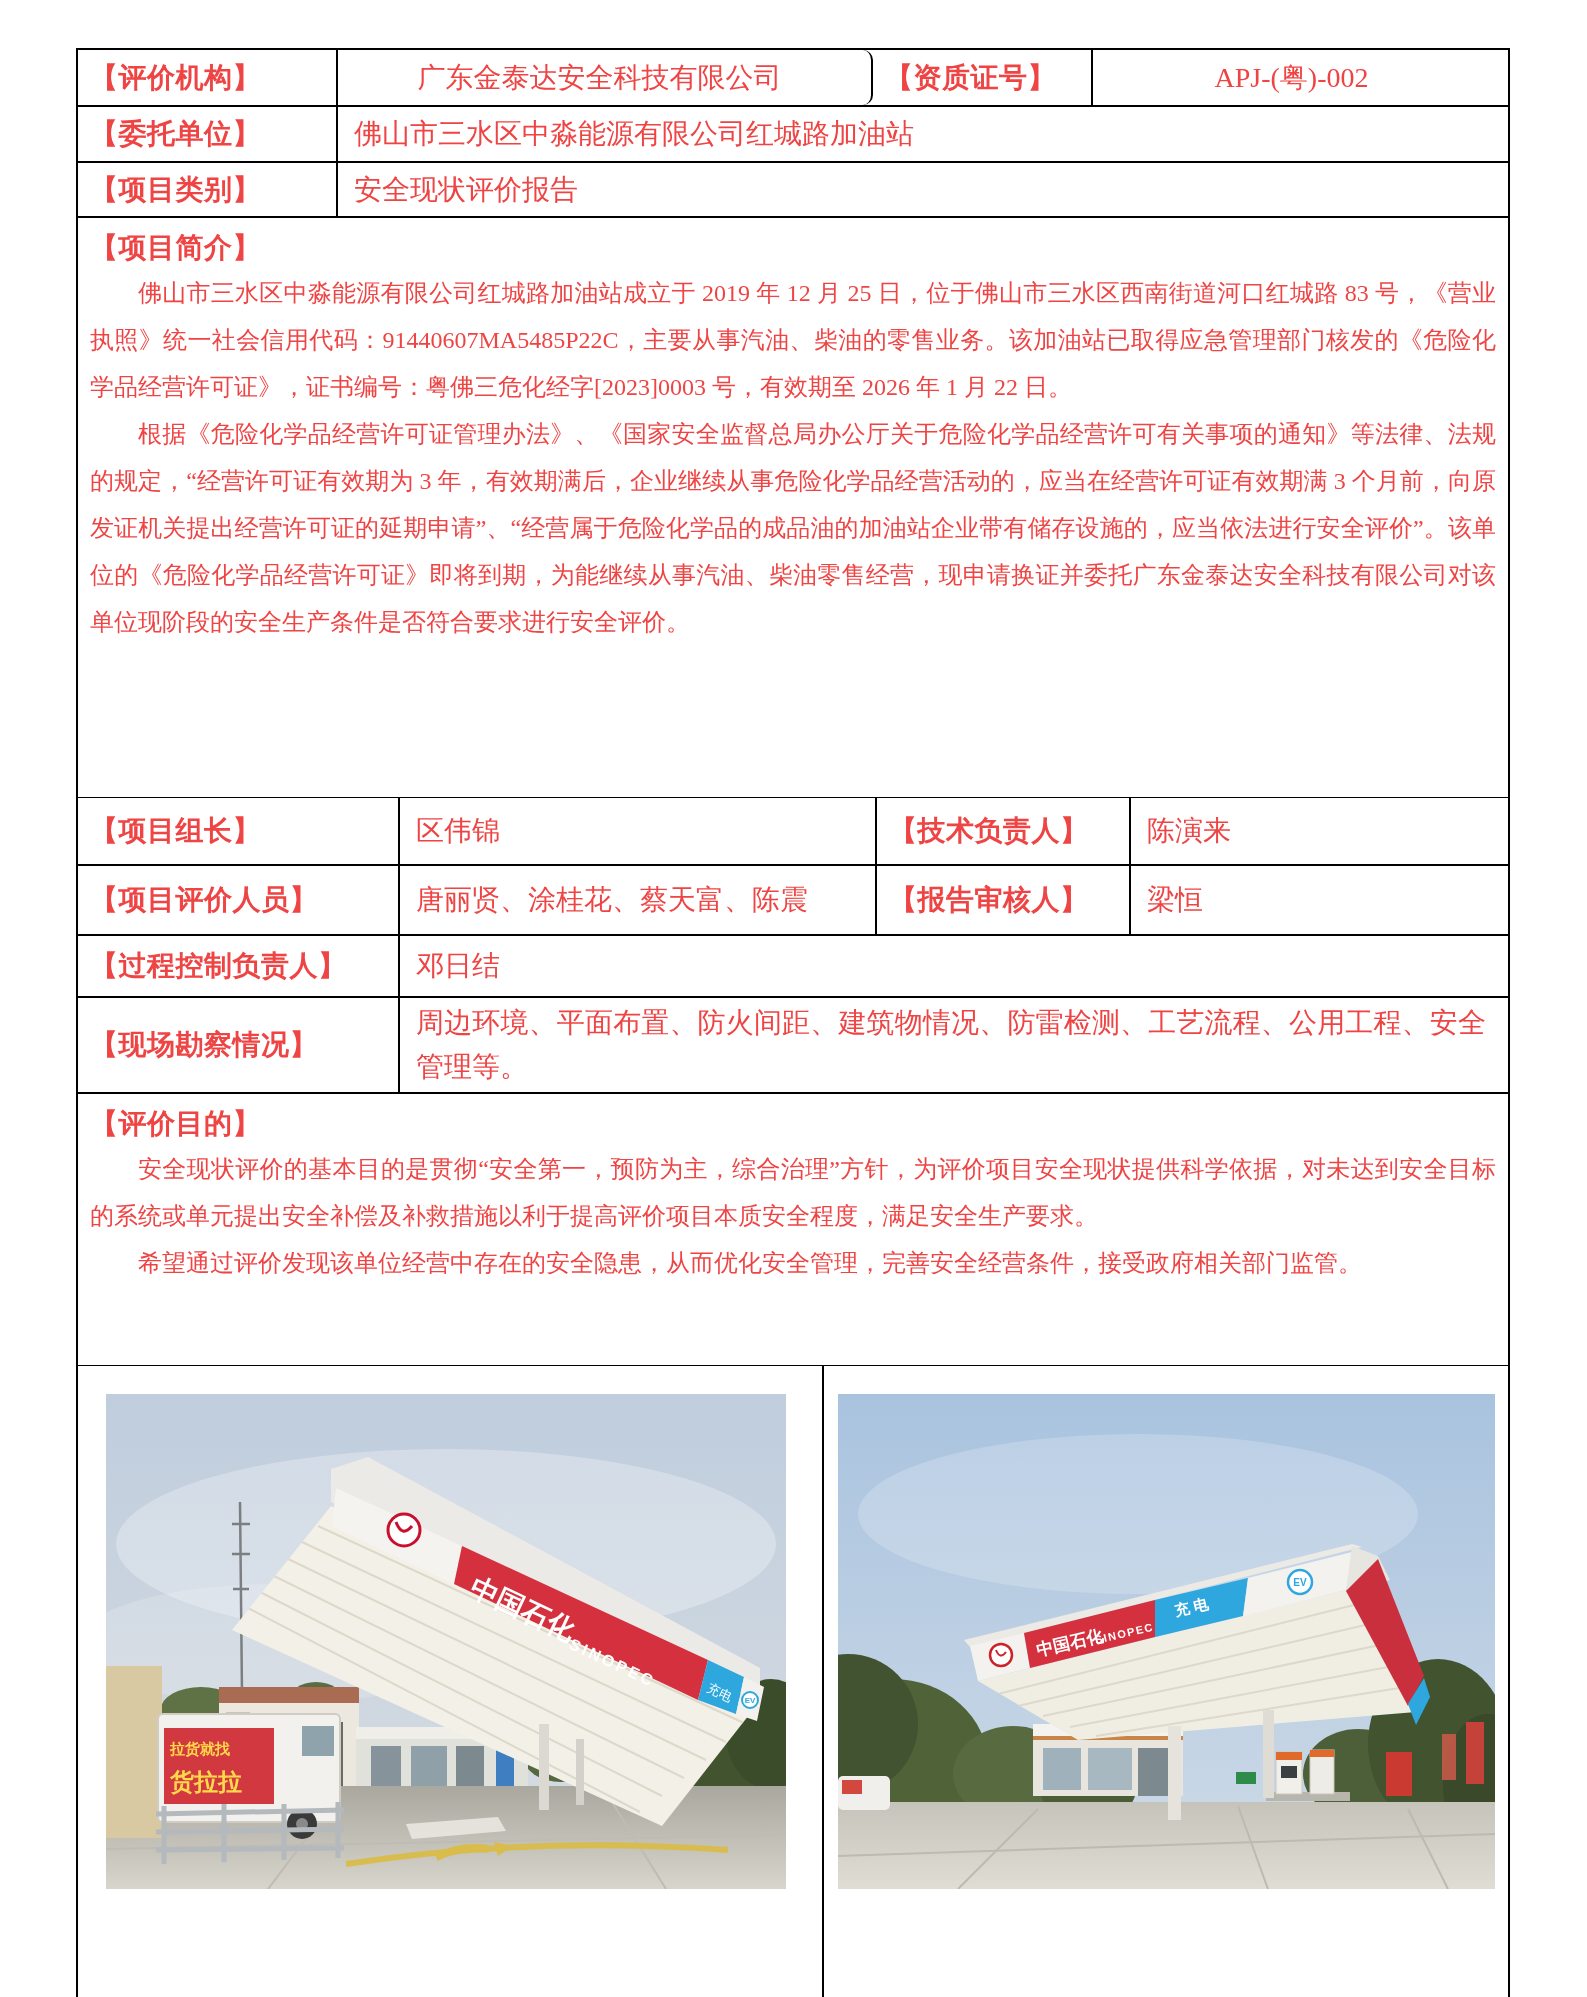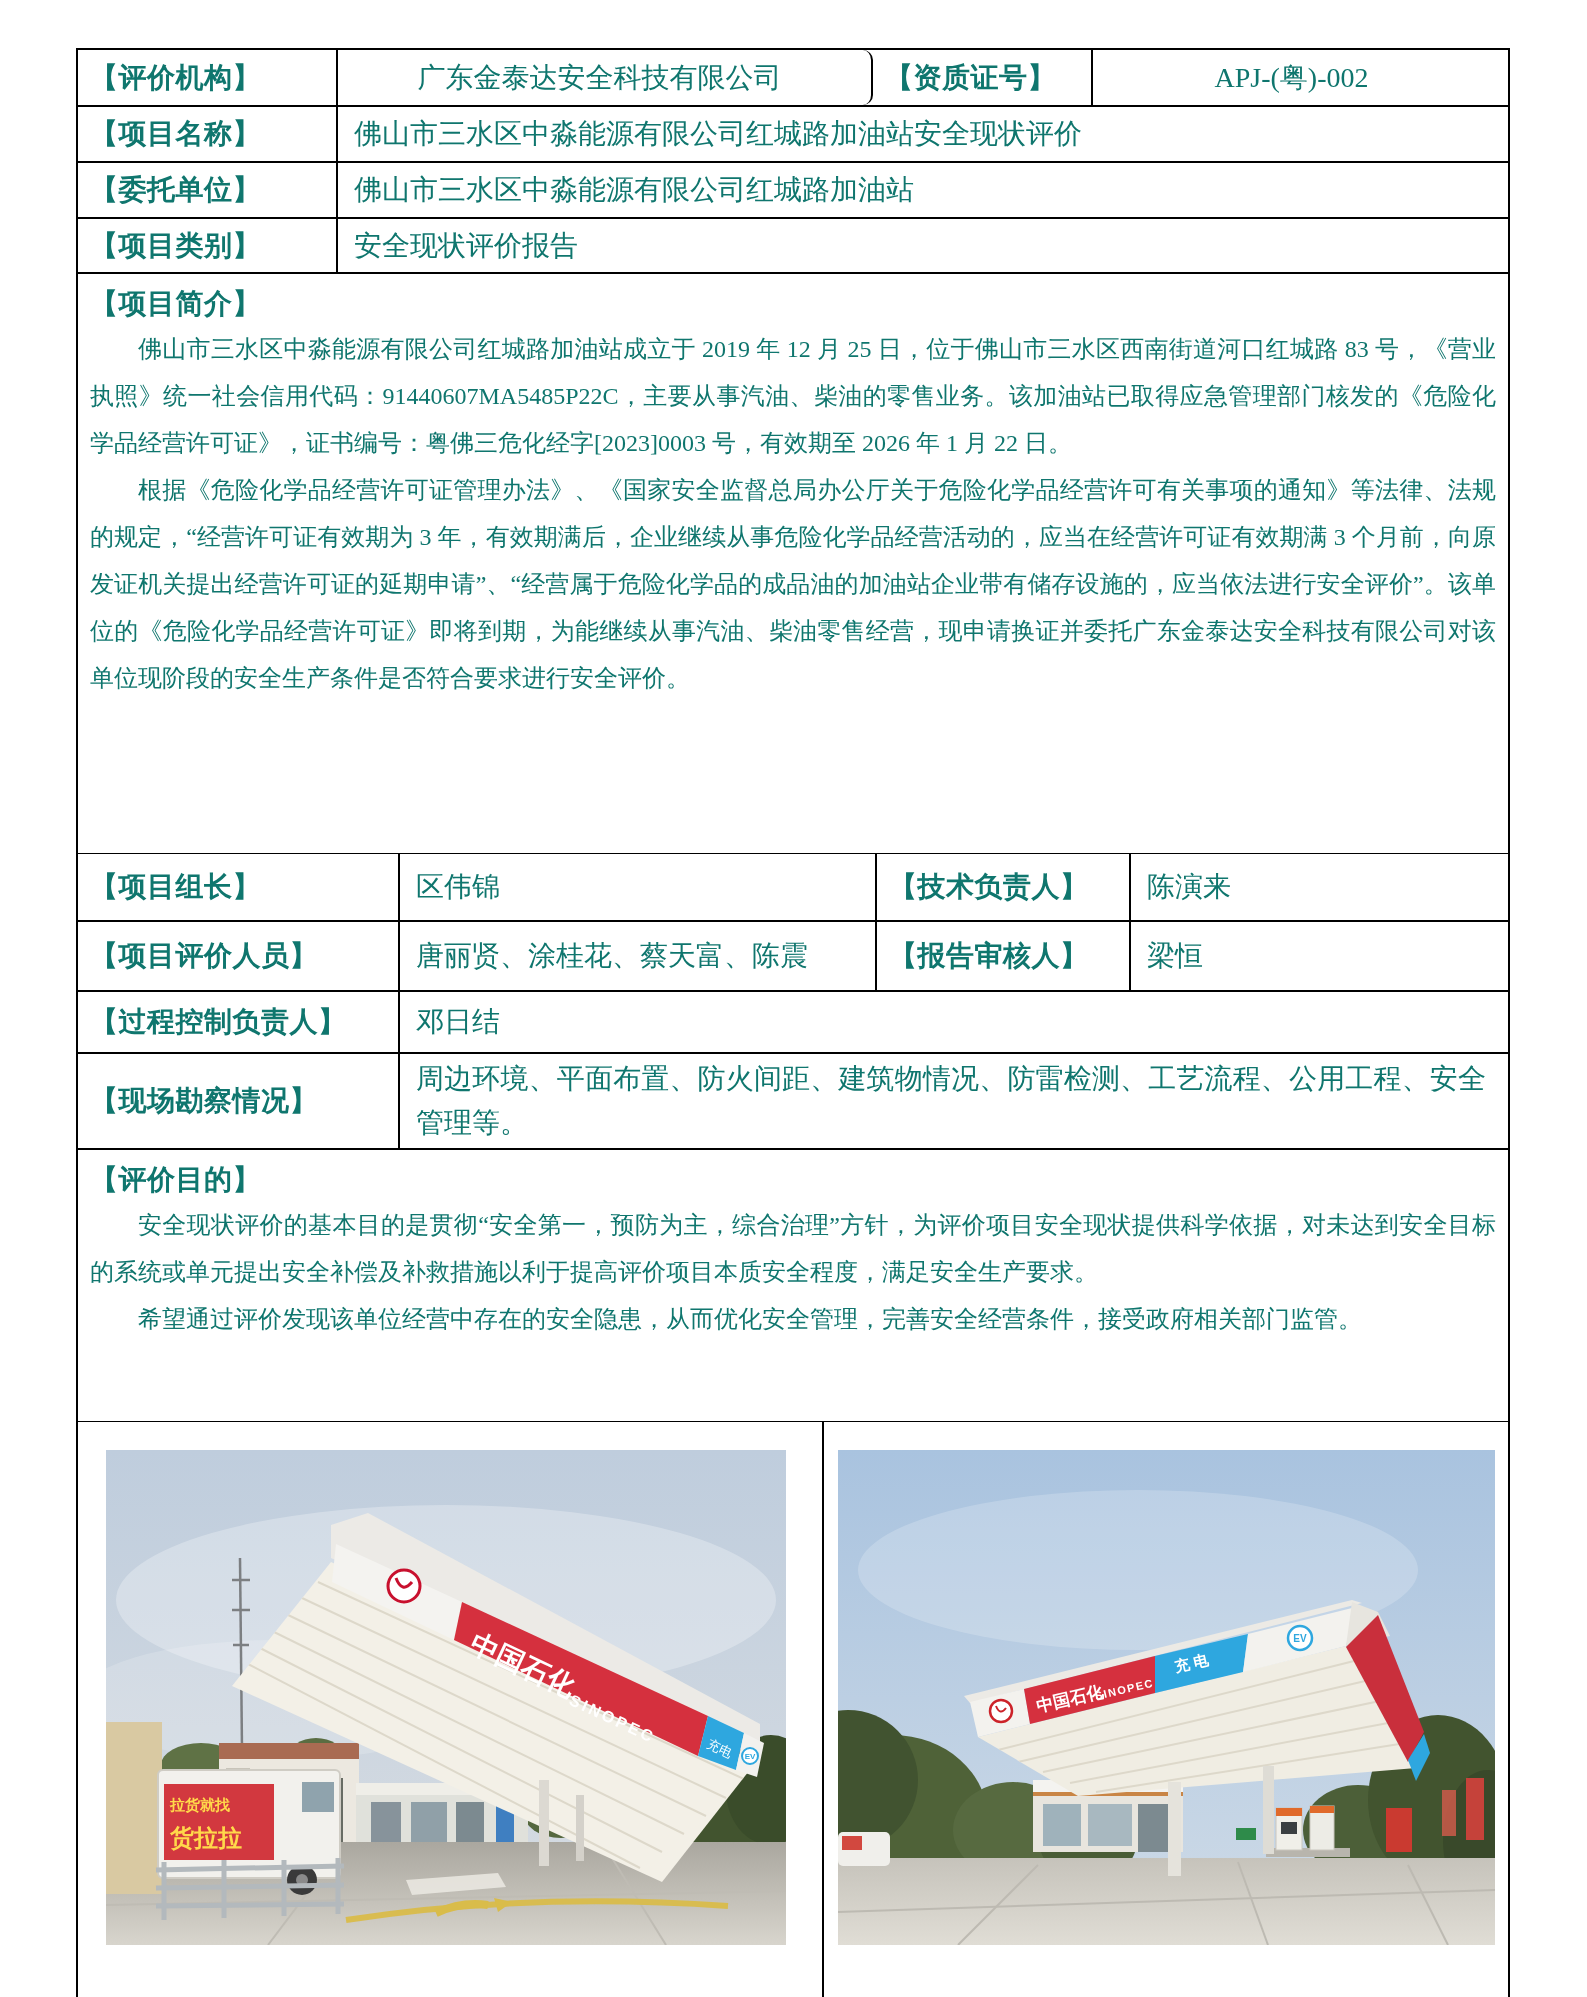--- a/index.html
+++ b/index.html
@@ -1,17 +1,17 @@
 <!DOCTYPE html>
 <html><head>
 <meta charset="utf-8">
 <style>
   html,body{margin:0;padding:0;background:#ffffff;}
   .page{position:relative;width:1587px;height:1997px;background:#fff;overflow:hidden;
-        font-family:"Liberation Serif","DejaVu Serif",serif;color:#0f766e;}
+        font-family:"Liberation Serif","DejaVu Serif",serif;color:#ef4444;}
   .doc{position:absolute;left:76px;top:48px;width:1434px;height:1949px;
        border:2px solid #000;border-bottom:none;box-sizing:border-box;
        display:flex;flex-direction:column;}
   .row{display:flex;border-bottom:2px solid #000;box-sizing:border-box;flex-shrink:0;}
   .cell{box-sizing:border-box;display:flex;align-items:center;font-size:28px;overflow:hidden;}
   .cell.br{border-right:2px solid #000;}
   .lab{font-weight:bold;padding-left:12px;letter-spacing:0.5px;}
   .val{padding-left:16px;padding-right:10px;}
   .val.center{justify-content:center;padding-left:0;border-radius:10px;}
   .h57{height:57px}.h56{height:56px}.h55{height:55px}
@@ -37,24 +37,20 @@
 <div class="page">
   <div class="doc">
 
     <div class="row h57">
       <div class="cell lab br w260">【评价机构】</div>
       <div class="cell val center br w535">广东金泰达安全科技有限公司</div>
       <div class="cell lab br w228">【资质证号】</div>
       <div class="cell val center wrest1">APJ-(粤)-002</div>
     </div>
 
-    <div class="row h56">
-      <div class="cell lab br w260">【项目名称】</div>
-      <div class="cell val wspan1">佛山市三水区中淼能源有限公司红城路加油站安全现状评价</div>
-    </div>
 
     <div class="row h56">
       <div class="cell lab br w260">【委托单位】</div>
       <div class="cell val wspan1">佛山市三水区中淼能源有限公司红城路加油站</div>
     </div>
 
     <div class="row h55">
       <div class="cell lab br w260">【项目类别】</div>
       <div class="cell val wspan1">安全现状评价报告</div>
     </div>

